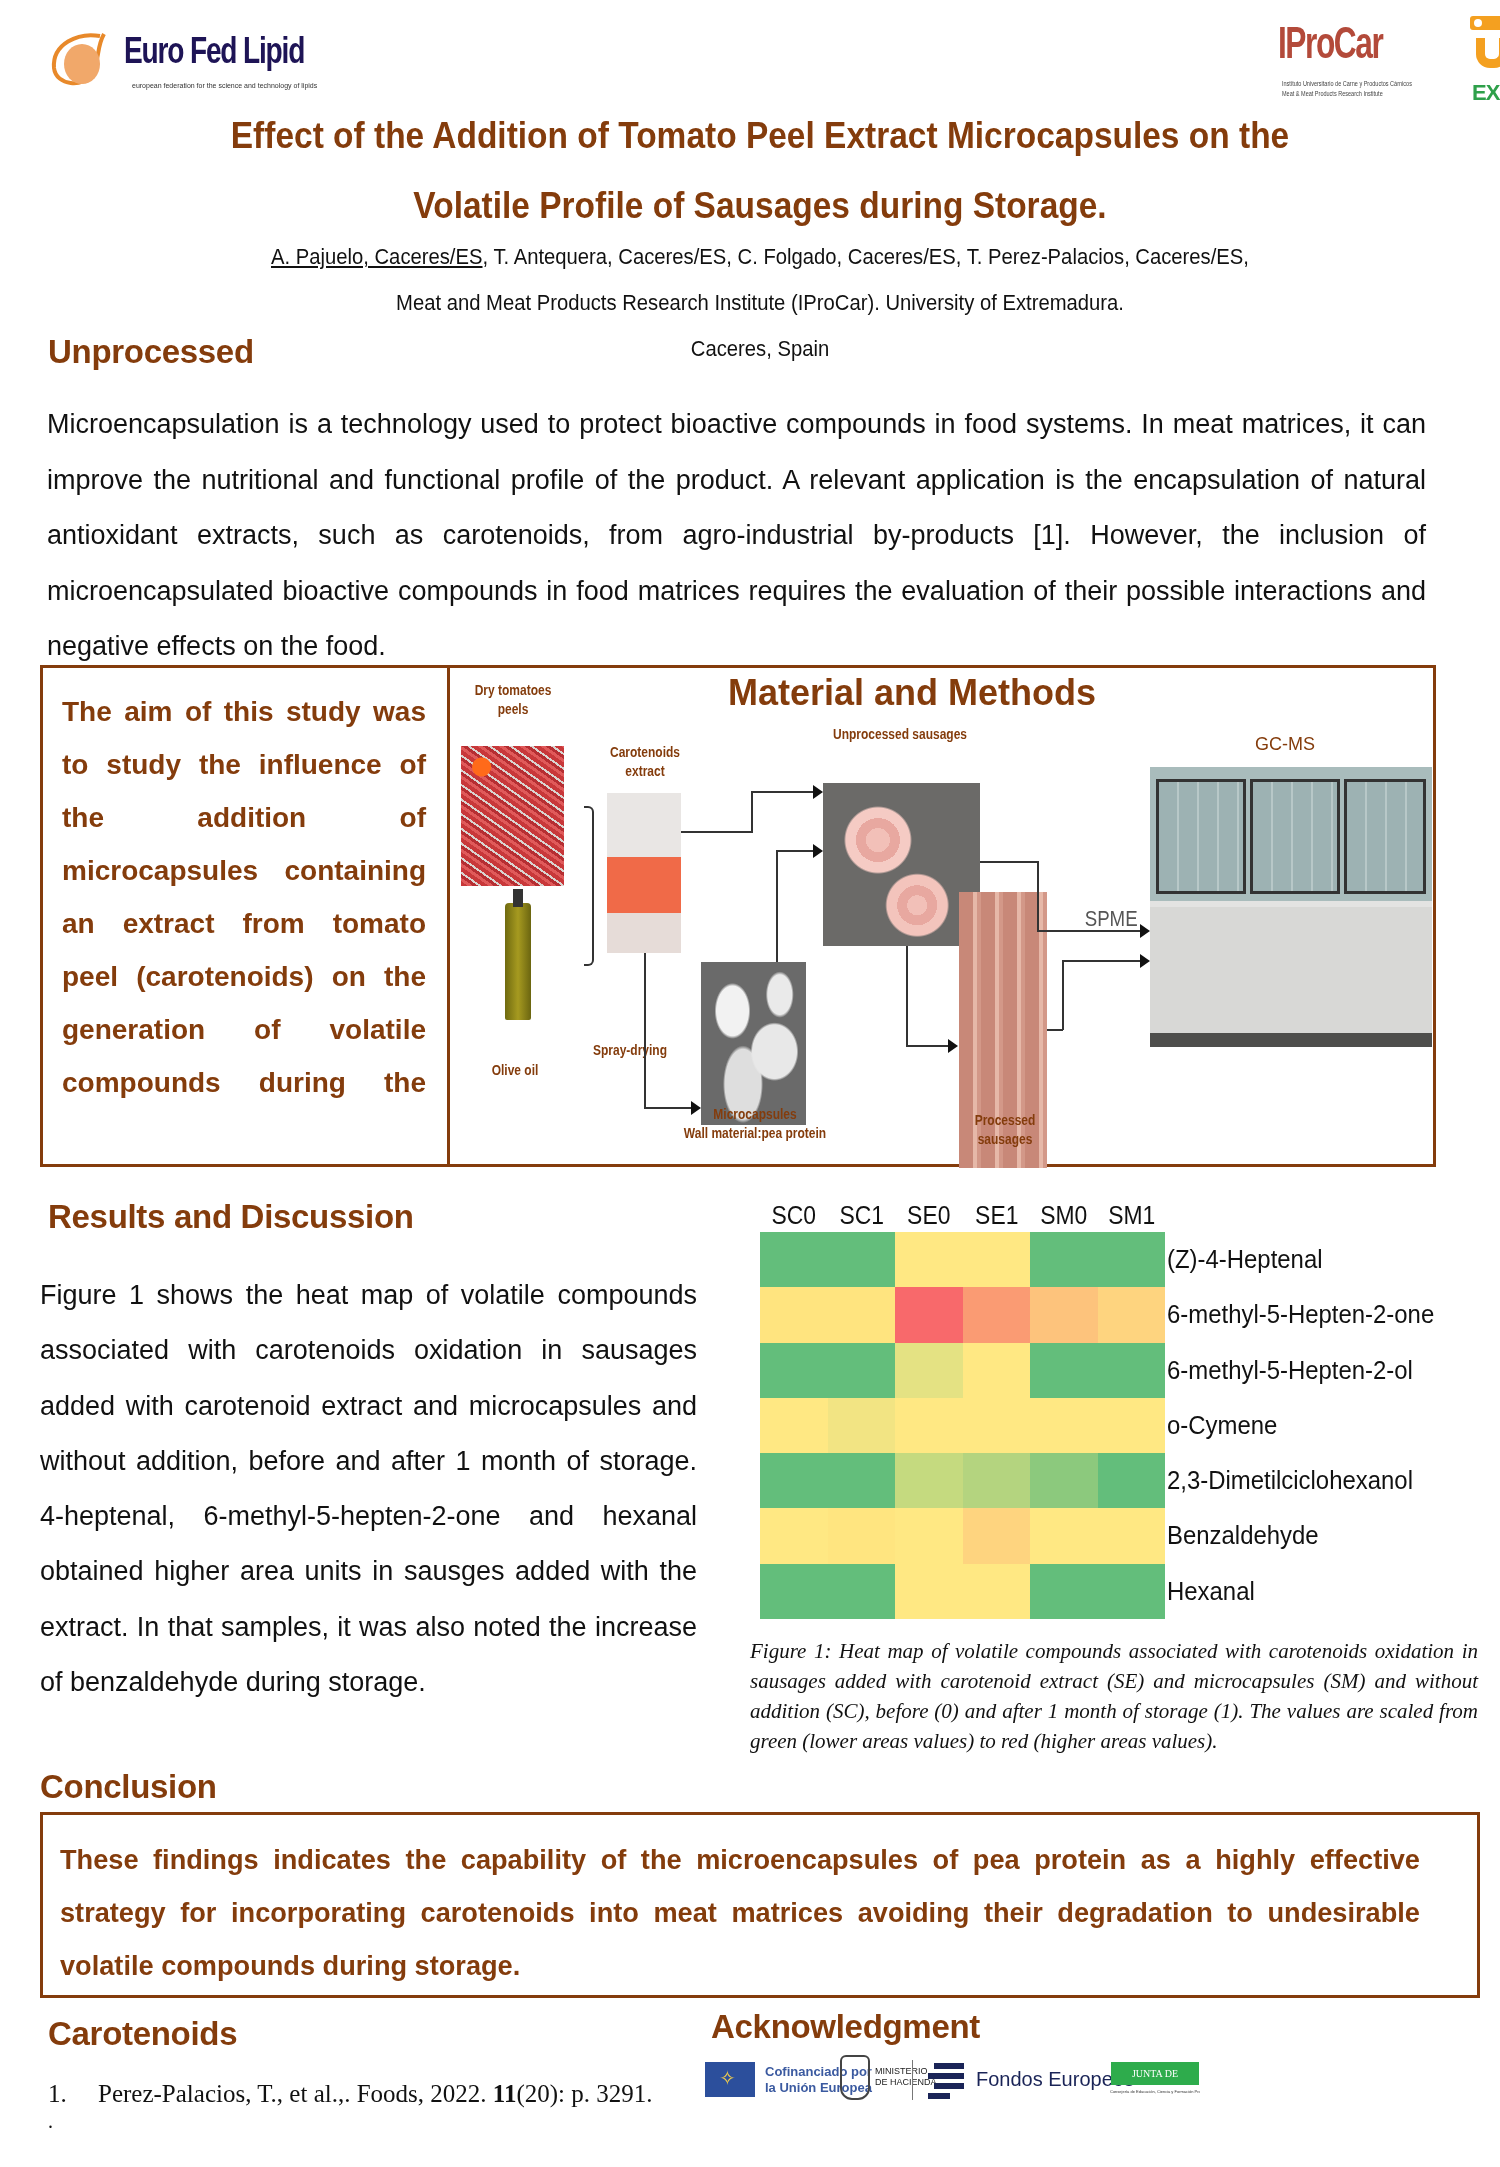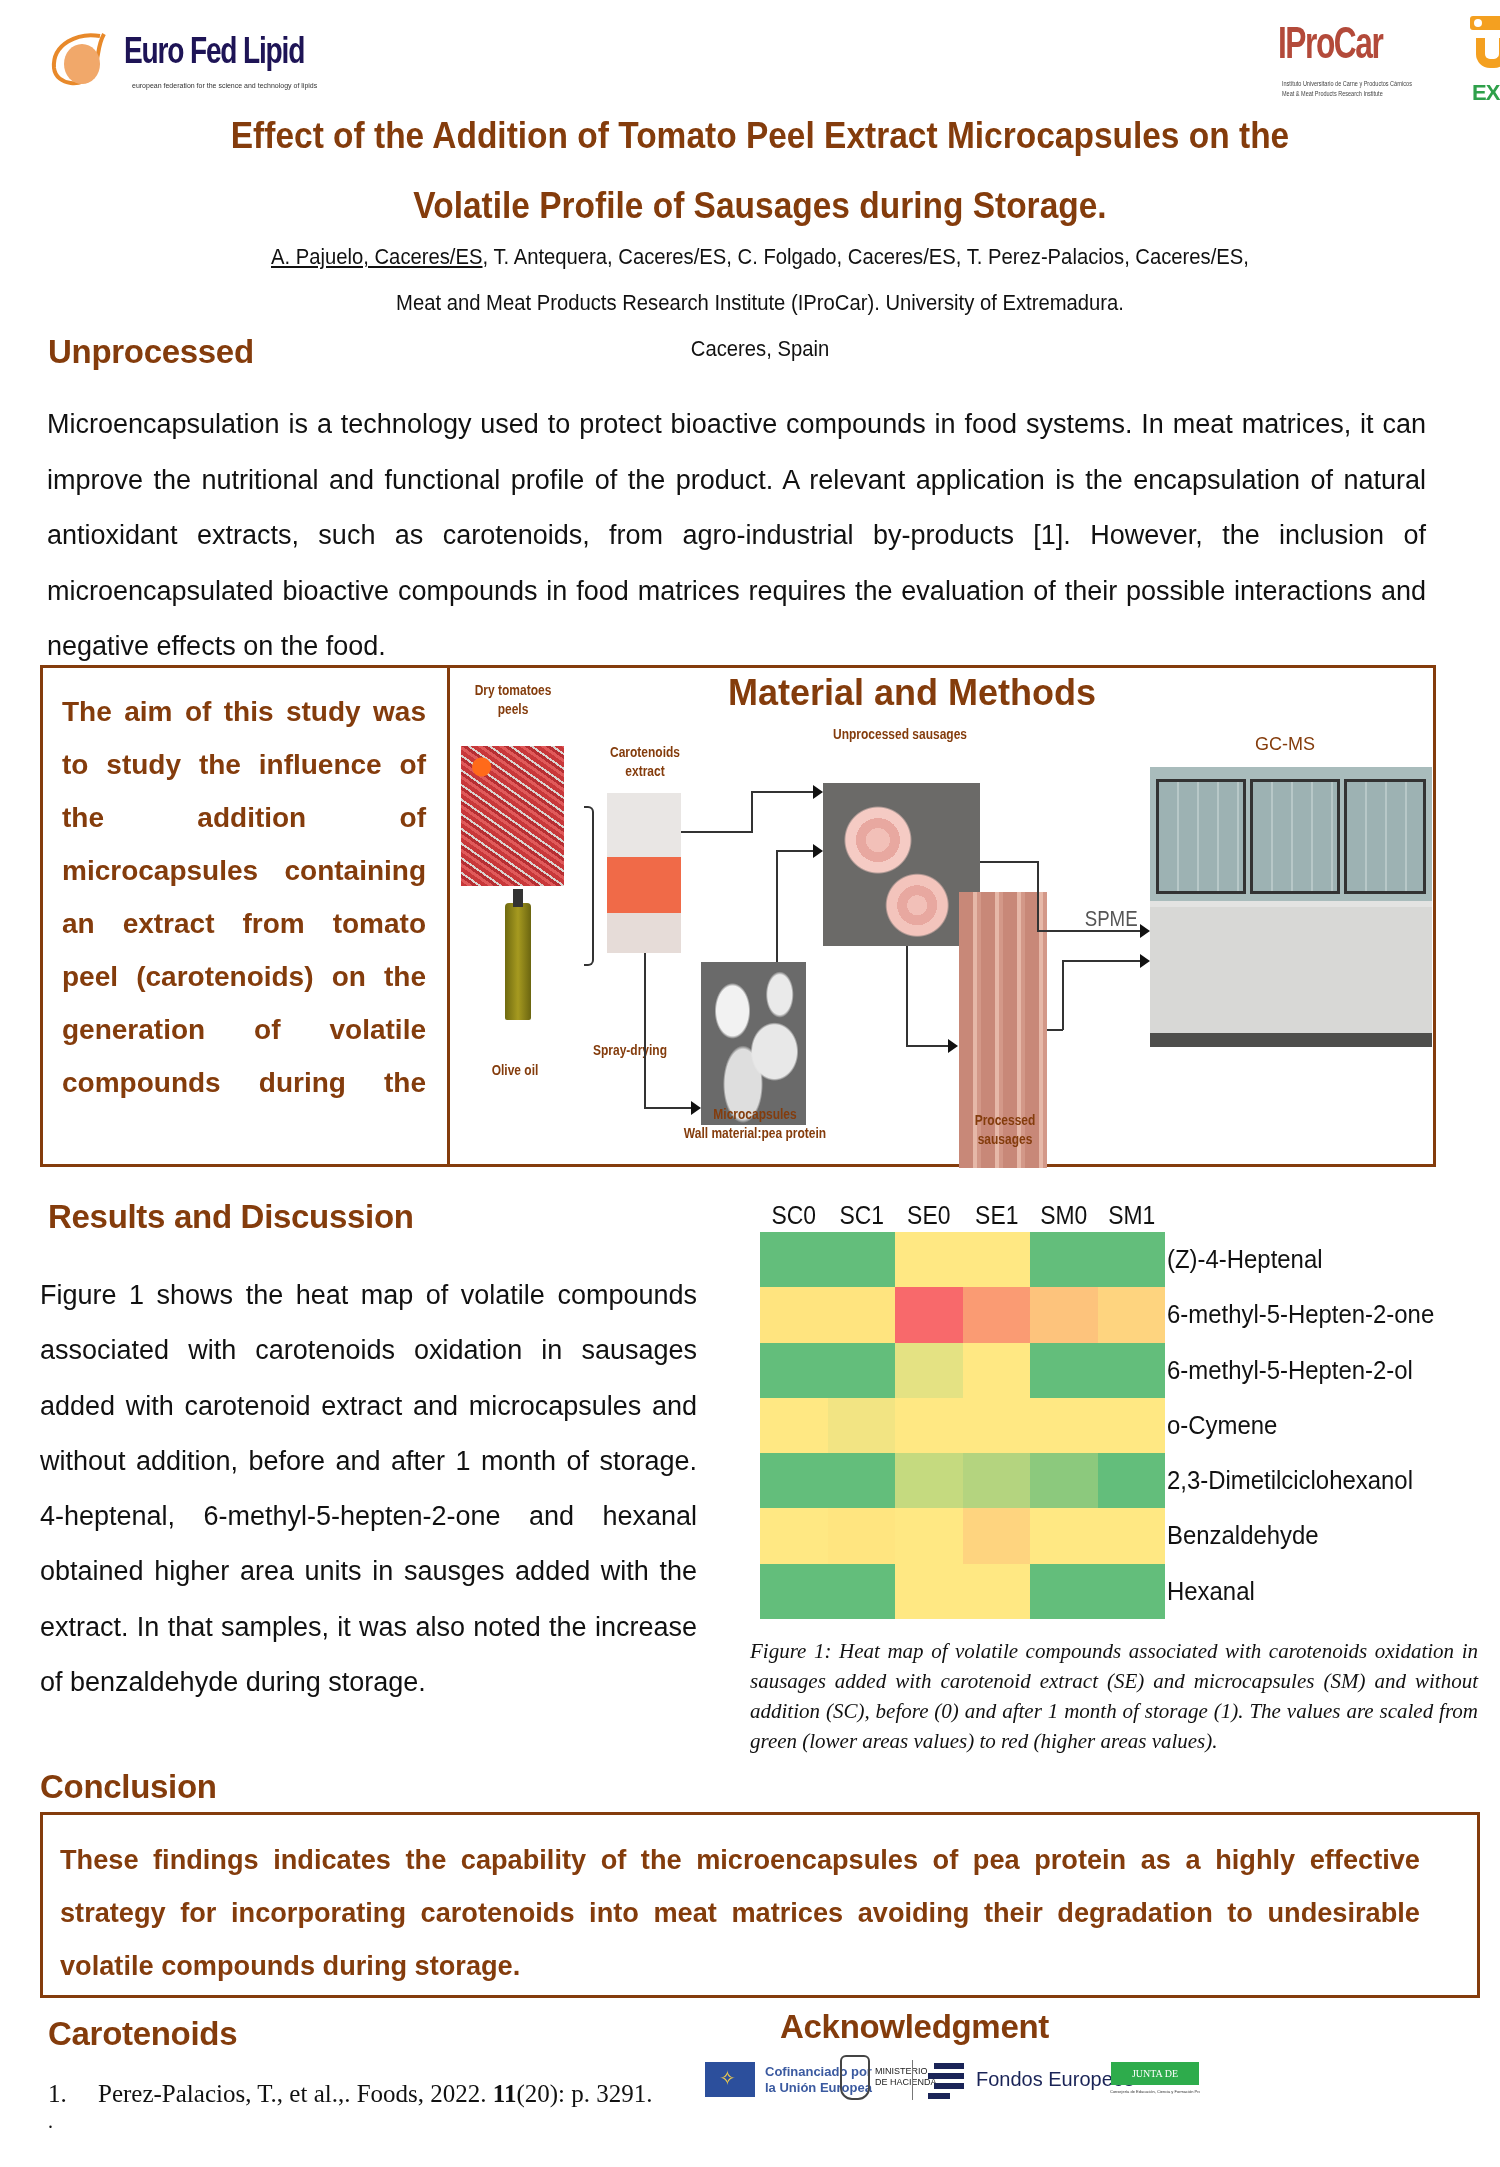--- a/index.html
+++ b/index.html
@@ -95,21 +95,21 @@
 
   
   .concl-box { left: 40px; top: 1812px; width: 1440px; height: 186px; border: 3px solid #843c0c; }
   .concl-text { left: 60px; top: 1833px; width: 1402px; font-weight: bold; font-size: 28px; line-height: 53px; color: #843c0c; text-align: justify; transform: scaleX(0.97); transform-origin: left; }
 
   
   .bib-h { left: 48px; top: 2015px; }
   .bib-item { left: 48px; top: 2080px; font-family: "Liberation Serif", serif; font-size: 25px; white-space: nowrap; }
   .bib-item .num { display: inline-block; width: 50px; }
   .bib-dot { left: 48px; top: 2110px; font-family: "Liberation Serif", serif; font-size: 20px; }
-  .ack-h { left: 780px; top: 2008px; }
+  .ack-h { left: 711px; top: 2008px; }
 
   .eu { left: 705px; top: 2062px; width: 50px; height: 35px; background: #2c4f9c; }
   .eu::after { content: "✧"; position: absolute; left: 14px; top: 4px; color: #f5d04a; font-size: 20px; }
   .eu-text { left: 765px; top: 2064px; font-size: 13px; color: #3b5aa0; font-weight: bold; line-height: 16px; }
   .min-crest { left: 840px; top: 2055px; width: 30px; height: 45px; border: 2px solid #444; border-radius: 6px 6px 12px 12px; }
   .min-text { left: 875px; top: 2066px; font-size: 9px; line-height: 11px; color: #222; }
   .min-div { left: 912px; top: 2060px; width: 1px; height: 40px; background: #777; }
   .fondos-icon { left: 928px; top: 2055px; width: 36px; height: 45px; }
   .fondos-icon i { position: absolute; height: 6px; background: #1a2457; }
   .fondos-text { left: 976px; top: 2068px; font-size: 20px; color: #1a2457; font-family: "Liberation Sans", sans-serif; }

